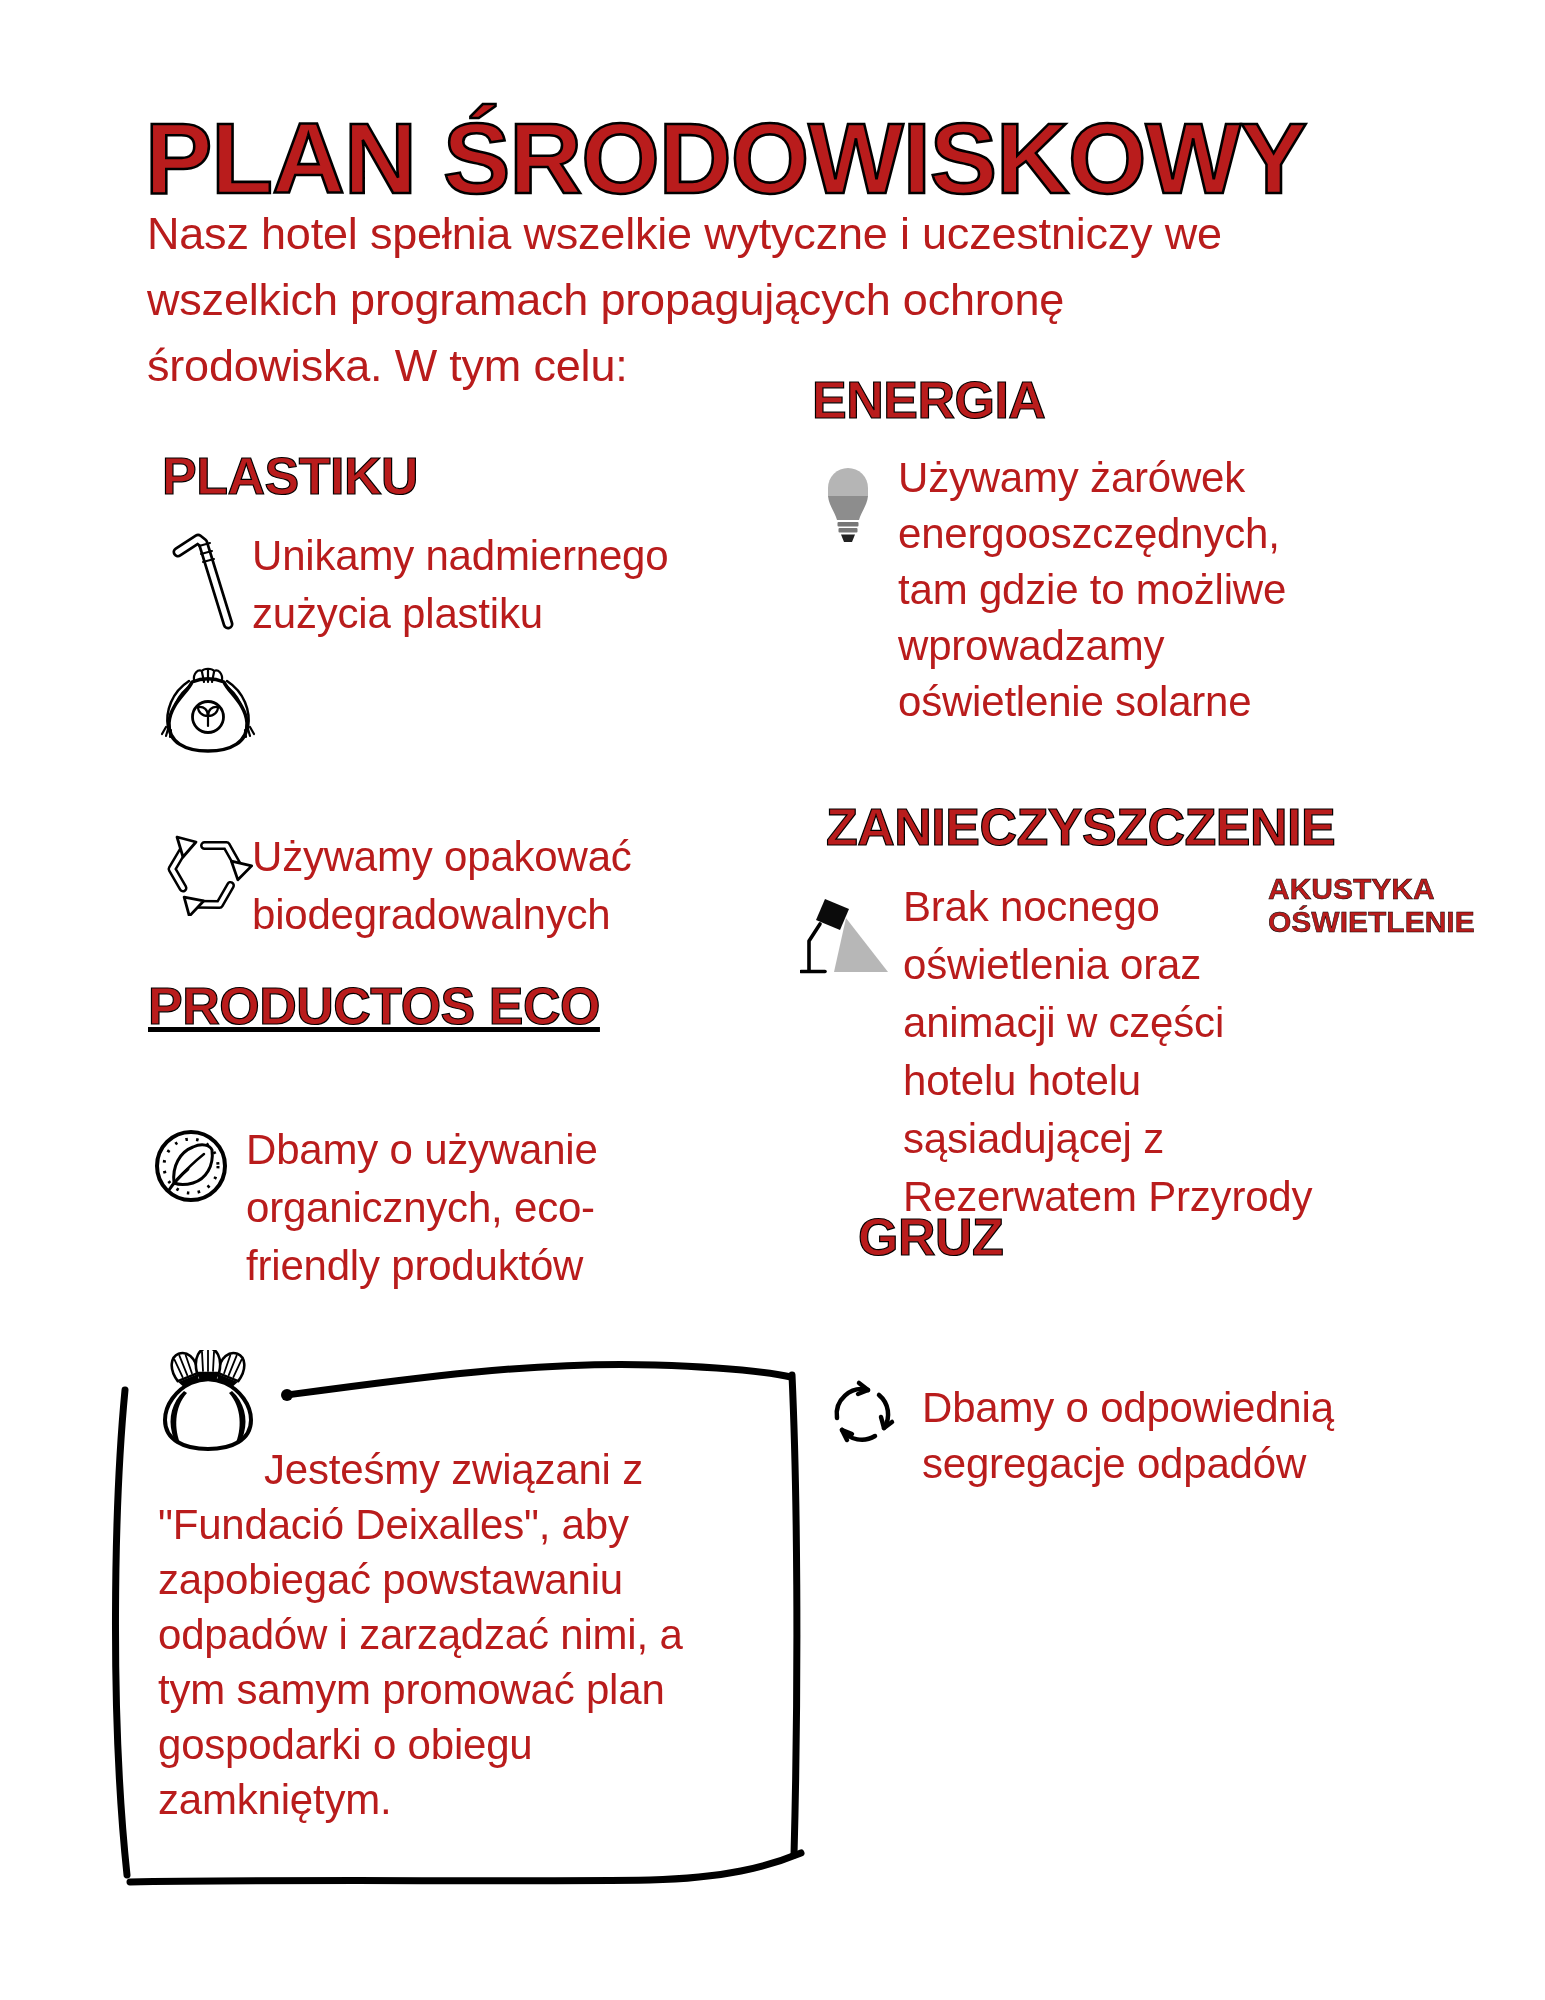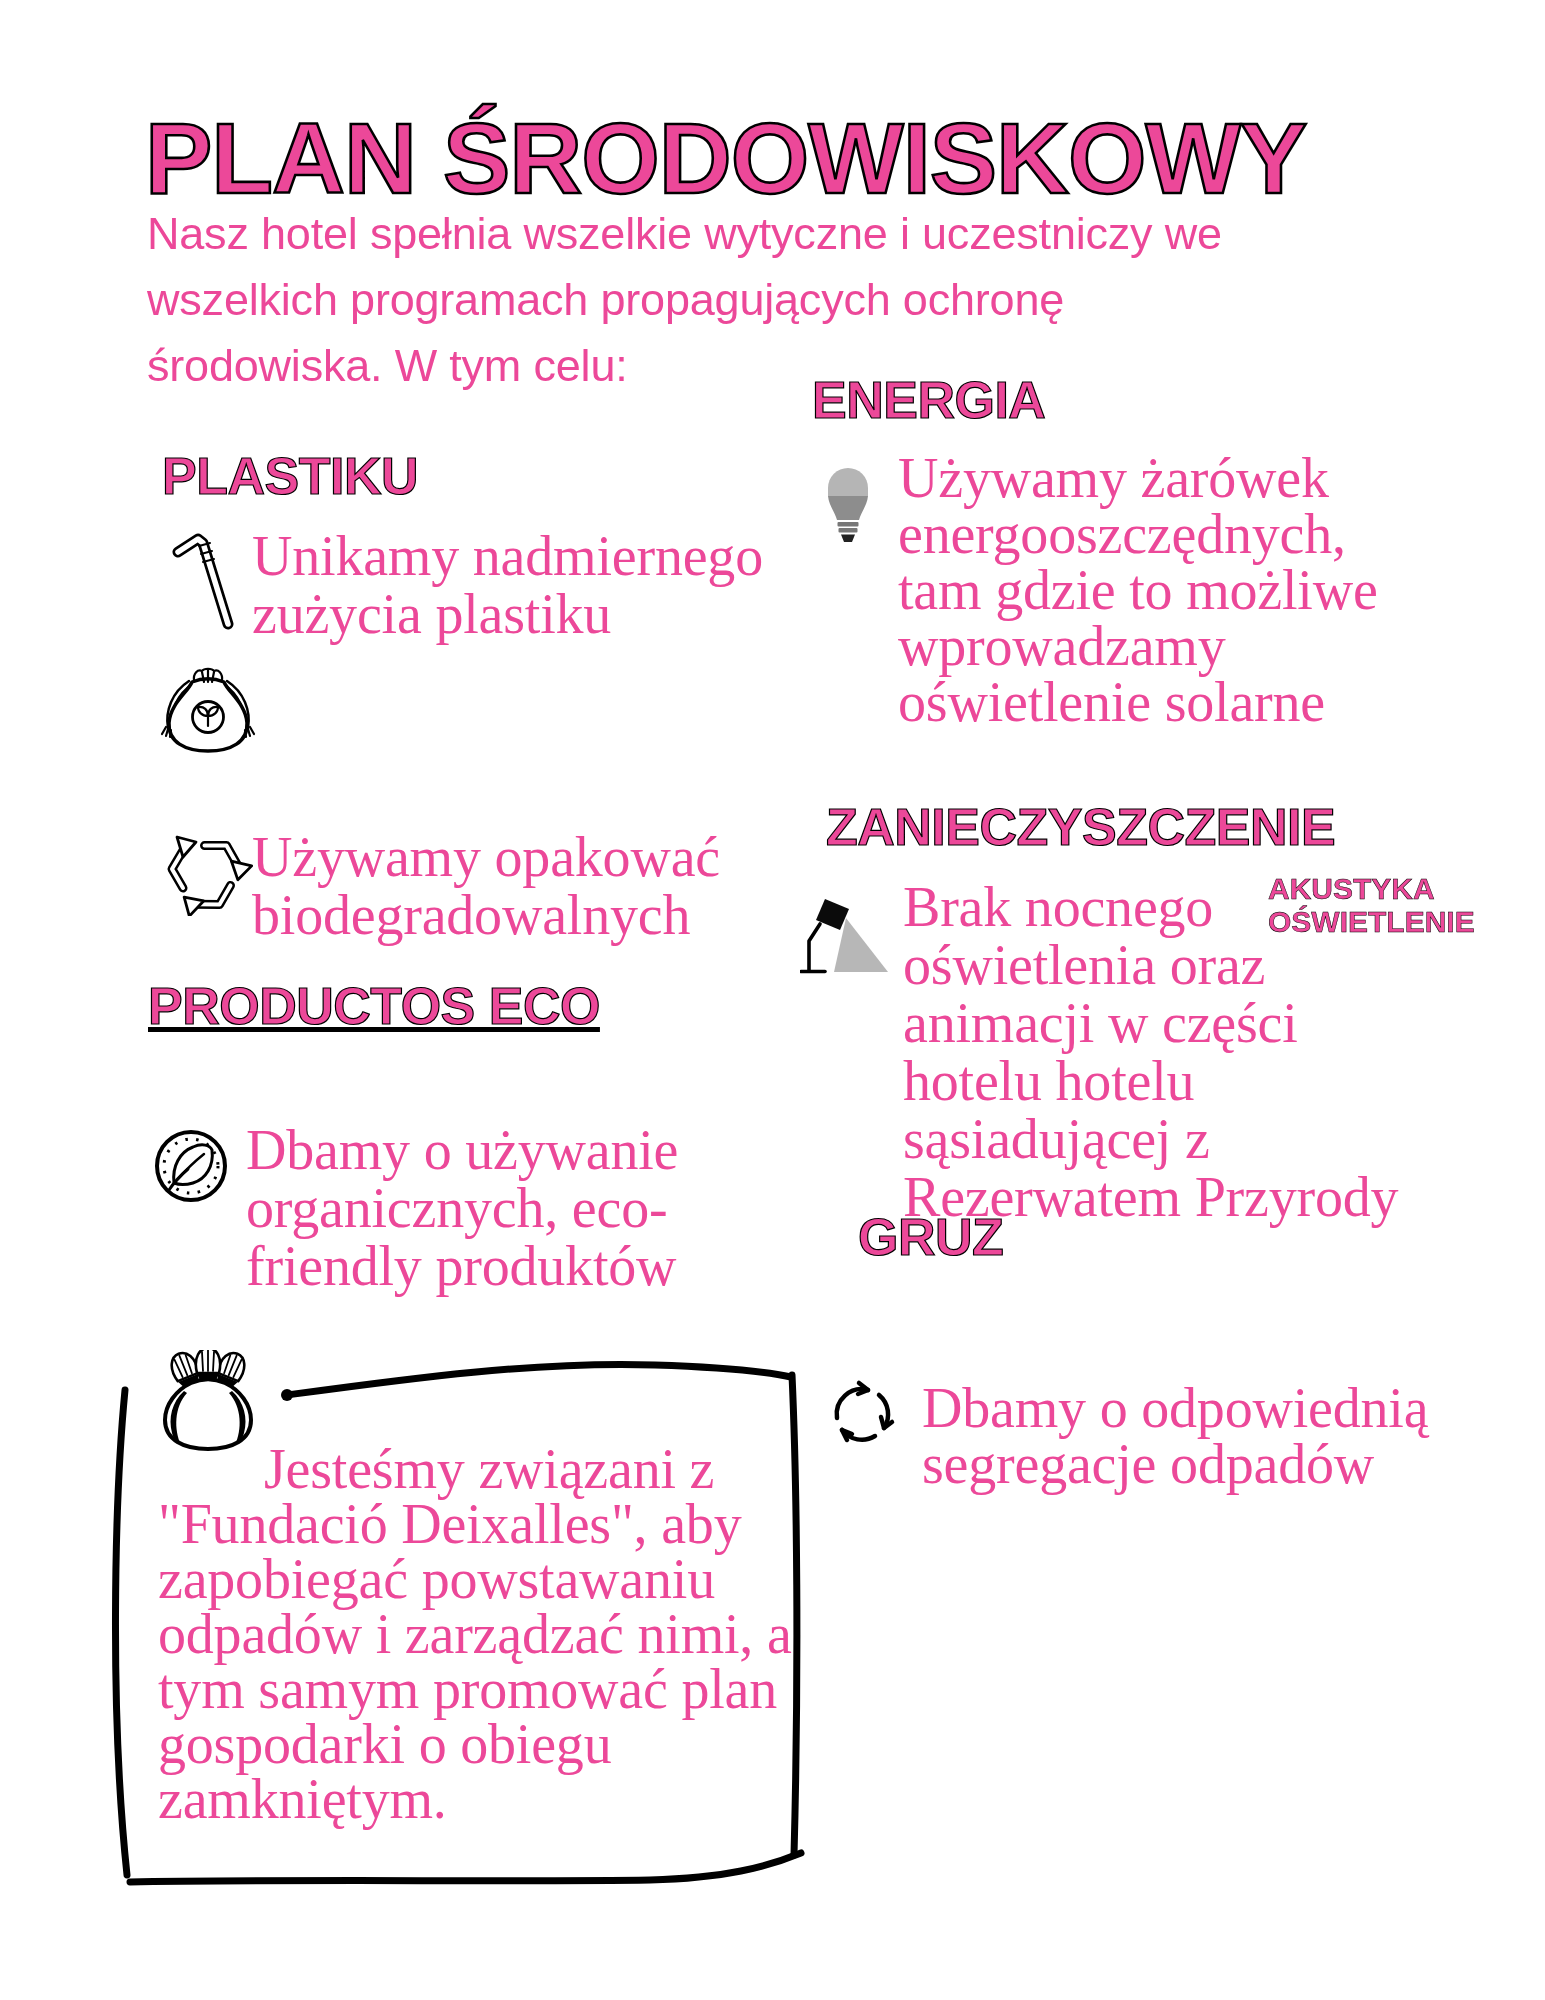--- a/index.html
+++ b/index.html
@@ -1,25 +1,25 @@
 <!DOCTYPE html>
 <html><head>
 <meta charset="utf-8">
 <style>
   html,body{margin:0;padding:0;background:#ffffff;}
   .page{position:relative;width:1545px;height:2000px;background:#fff;overflow:hidden;
-        font-family:"Liberation Sans","DejaVu Sans",sans-serif;color:#ec4899;}
+        font-family:"Liberation Sans","DejaVu Sans",sans-serif;color:#b91c1c;}
   .abs{position:absolute;margin:0;}
   .t{white-space:pre-line;}
   .title{font-size:101px;line-height:1;font-weight:700;letter-spacing:-1px;
          -webkit-text-stroke:2.6px #000;}
   .h2{font-size:52px;line-height:1.15;font-weight:700;letter-spacing:-0.5px;
       -webkit-text-stroke:1.2px #000;}
   .intro{font-size:45px;line-height:66px;letter-spacing:-0.2px;}
-  .body{font-size:56px;letter-spacing:-0.2px;font-family:Liberation Serif, serif;}
+  .body{font-size:42px;letter-spacing:-0.2px;}
   .lh58{line-height:58px;} .lh56{line-height:56px;} .lh55{line-height:55px;margin-top:20px;}
   .note{font-size:30px;line-height:33px;font-weight:700;-webkit-text-stroke:0.5px #000;}
   .icon{display:block;}
   .icon svg{display:block;width:100%;height:100%;}
   .ob{fill:none;stroke:#000;stroke-linecap:round;stroke-linejoin:round;}
   .ow{fill:none;stroke:#fff;stroke-linecap:round;stroke-linejoin:round;}
   
   #title{left:145px;top:108px;}
   #intro{left:147px;top:201px;width:1270px;}
   #h-plastiku{left:162px;top:447px;}

